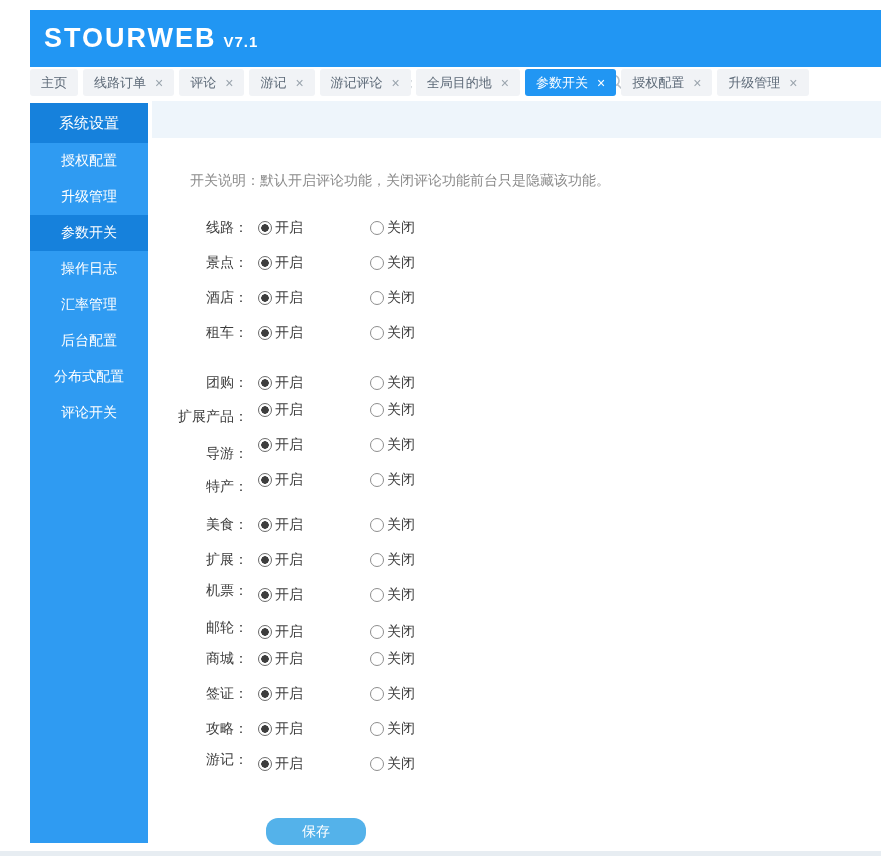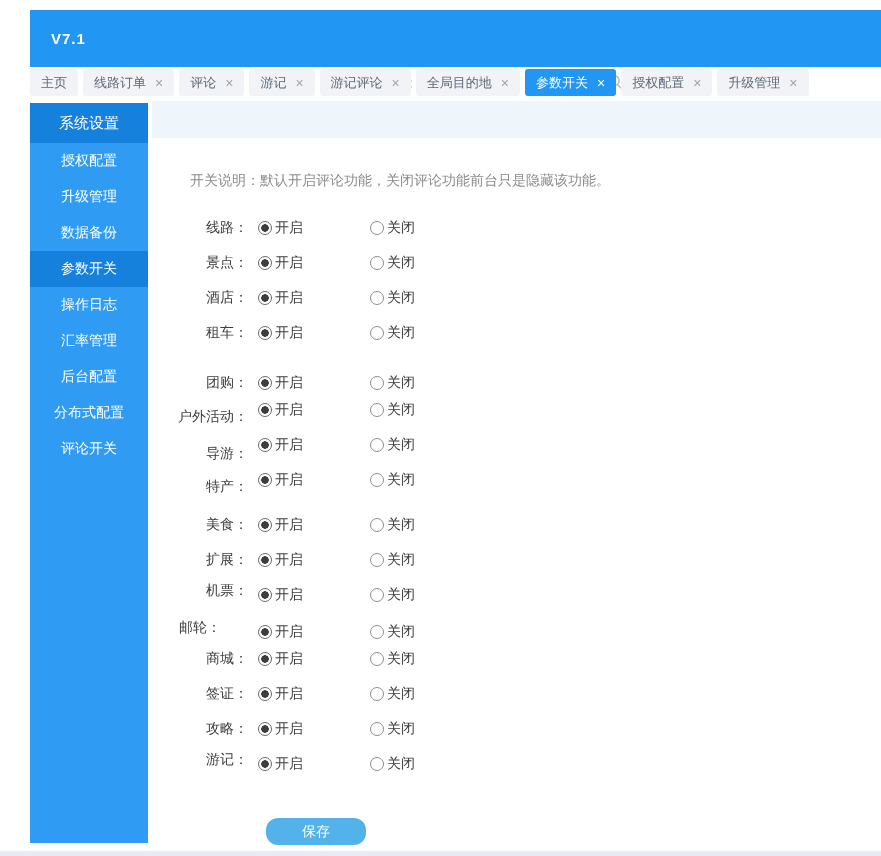--- a/index.html
+++ b/index.html
@@ -65,21 +65,21 @@
   .switch-row{display:flex;align-items:center;height:35px;font-size:14px;color:#3d3d3d;}
   .switch-row:nth-of-type(5){margin-top:7px;align-items:flex-end;}
   .switch-row:nth-of-type(9){margin-top:10px;}
   .switch-row:nth-of-type(12){margin-top:2px;}
   .switch-row:nth-of-type(13){margin-top:-8px;}
   .row-label{width:96px;text-align:right;white-space:nowrap;}
   .switch-row:nth-of-type(6) .row-label{transform:translateY(7px);}
   .switch-row:nth-of-type(7) .row-label{transform:translateY(9px);}
   .switch-row:nth-of-type(8) .row-label{transform:translateY(7px);}
   .switch-row:nth-of-type(11) .row-label{transform:translateY(-4px);}
-  .switch-row:nth-of-type(12) .row-label{transform:translateY(-4px);text-align:center;}
+  .switch-row:nth-of-type(12) .row-label{transform:translateY(-4px);}
   .switch-row:nth-of-type(16) .row-label{transform:translateY(-4px);}
   .opt{display:flex;align-items:center;margin-left:10px;width:102px;cursor:pointer;}
   input.radio{
     appearance:none;-webkit-appearance:none;
     width:14px;height:14px;border:1px solid #8e8e8e;border-radius:50%;
     background:#fff;margin:0 3px 0 0;cursor:pointer;flex:0 0 auto;
   }
   input.radio:checked{
     border-color:#6b6b6b;
     background:radial-gradient(circle,#3d3d3d 0 3.5px,transparent 4px);
@@ -89,20 +89,21 @@
     background:#54b2ea;color:#fff;border:none;border-radius:12px;
     font-size:14px;font-family:inherit;cursor:pointer;
   }
   .footer-strip{position:absolute;left:0;right:0;bottom:0;height:5px;background:#e7edf2;}
 </style>
 </head>
 <body>
 
 <div class="app-header">
   <div class="logo">
+    <span class="logo-text">STOURWEB</span>
     <span class="logo-ver">V7.1</span>
   </div>
   <div class="search-pill">
     <input type="text" placeholder="检索功能" style="">
     <svg class="search-icon" width="18" height="18" viewBox="0 0 20 20">
       <circle cx="8.5" cy="8.5" r="6" fill="none" stroke="#b9c0c7" stroke-width="1.8"></circle>
       <line x1="13" y1="13" x2="18" y2="18" stroke="#b9c0c7" stroke-width="1.8" stroke-linecap="round"></line>
     </svg>
   </div>
 </div>
@@ -160,23 +161,20 @@
   <div class="sidebar-header">系统设置</div>
 
     <div class="sidebar-item">
       <span>授权配置</span>
     </div>
 
     <div class="sidebar-item">
       <span>升级管理</span>
     </div>
 
-    <div class="sidebar-item">
-      <span>数据备份</span>
-    </div>
 
     <div class="sidebar-item active">
       <span>参数开关</span>
     </div>
 
     <div class="sidebar-item">
       <span>操作日志</span>
     </div>
 
 
@@ -258,21 +256,21 @@
         <input type="radio" class="radio" name="rg-mainswitches-4" checked="" style="">
         <span>开启</span>
       </label>
       <label class="opt">
         <input type="radio" class="radio" name="rg-mainswitches-4" style="">
         <span>关闭</span>
       </label>
     </div>
 
     <div class="switch-row">
-      <span class="row-label">户外活动：</span>
+      <span class="row-label">扩展产品：</span>
       <label class="opt">
         <input type="radio" class="radio" name="rg-mainswitches-5" checked="" style="">
         <span>开启</span>
       </label>
       <label class="opt">
         <input type="radio" class="radio" name="rg-mainswitches-5" style="">
         <span>关闭</span>
       </label>
     </div>
 

